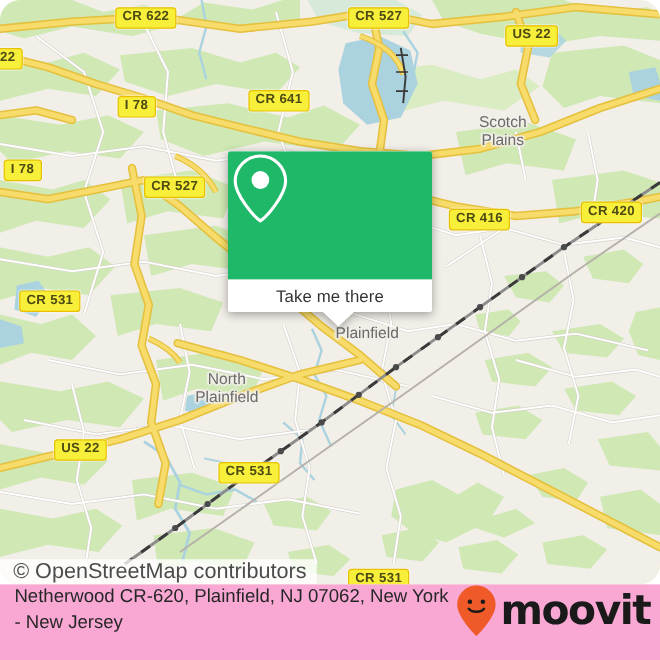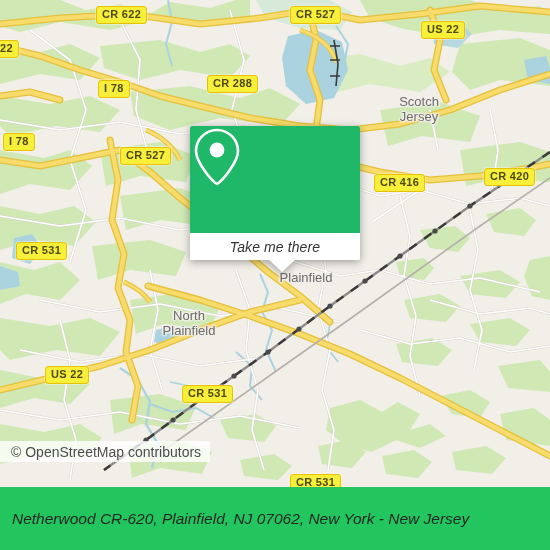--- a/index.html
+++ b/index.html
@@ -7,21 +7,21 @@
   body{
     width:550px;height:550px;overflow:hidden;
     font-family:"Liberation Sans","DejaVu Sans",sans-serif;
     background:#f2efe9;
   }
   #app{position:relative;width:550px;height:550px;overflow:hidden;background:#fff;}
 
   
   #map{
     position:absolute;left:0;top:0;width:550px;height:487px;
-    background:#fef9c3;overflow:hidden;
+    background:#fef9c3;overflow:hidden;border-radius:17px;
   }
   #map svg{position:absolute;left:0;top:0;}
 
   
   .shield{
     position:absolute;
     background:#f7ef3a;
     border:1px solid #e8c000;
     border-radius:3px;
     color:#4d4a12;
@@ -49,21 +49,20 @@
       1px 1px 1.6px #f2efe9, -1px -1px 1.6px #f2efe9,
       1px -1px 1.6px #f2efe9, -1px 1px 1.6px #f2efe9;
     font-family:"Liberation Sans","DejaVu Sans",sans-serif;
   }
 
   
   #popup{
     position:absolute;left:190px;top:126px;width:184px;
     filter:drop-shadow(0 2px 4px rgba(0,0,0,.35));
     z-index:40;
-    font-style:italic;
   }
   #popup .card{
     width:170px;background:#ffffff;border-radius:2px;overflow:hidden;
   }
   #popup .pin-area{
     height:107px;background:#1eb868;
     display:flex;align-items:center;justify-content:center;
   }
   #popup .cta{
     height:27px;background:#ffffff;
@@ -74,36 +73,35 @@
   #popup .tail{
     position:absolute;left:50%;top:134px;margin-left:-13px;
     width:0;height:0;
     border-left:13px solid transparent;
     border-right:13px solid transparent;
     border-top:12px solid #ffffff;
   }
 
   
   #attrib{
-    position:absolute;left:0;top:441px;
+    position:absolute;left:0;top:466px;
     height:21px;display:flex;align-items:center;
     padding:0 9px 0 11px;
     background:rgba(255,255,255,.80);
-    color:#4c4c4c;font-size:14px;
+    color:#4c4c4c;font-size:18px;
     z-index:50;white-space:nowrap;
     font-family:"Liberation Sans","DejaVu Sans",sans-serif;
   }
 
   
   #footer{
     position:absolute;left:0;top:487px;width:550px;height:63px;
-    background:#22c55e;
-    display:flex;align-items:center;
+    background:#f9a8d4;
+    display:flex;align-items:flex-start;
     z-index:60;
-    font-style:italic;
   }
   #footer .addr{
     flex:1 1 auto;
     padding-left:12px;padding-right:4px;
     color:#262626;font-size:15.5px;line-height:21px;
     font-family:"Liberation Sans","DejaVu Sans",sans-serif;
   }
   #footer .brand{
     flex:0 0 auto;
     display:flex;align-items:center;
@@ -311,34 +309,34 @@
         </g>
       </g>
     </svg>
 
     <div id="shields">
         <div class="shield" style="left: 96px; top: 6px;">CR 622</div>
         <div class="shield" style="left: 290px; top: 6px;">CR 527</div>
         <div class="shield" style="left: 421px; top: 21px;">US 22</div>
         <div class="shield" style="left: -6px; top: 40px;">22</div>
         <div class="shield" style="left: 98px; top: 80px;">I 78</div>
-        <div class="shield" style="left: 207px; top: 75px;">CR 288</div>
+        <div class="shield" style="left: 207px; top: 75px;">CR 641</div>
         <div class="shield" style="left: 3px; top: 133px;">I 78</div>
         <div class="shield" style="left: 120px; top: 147px;">CR 527</div>
         <div class="shield" style="left: 374px; top: 174px;">CR 416</div>
         <div class="shield" style="left: 484px; top: 168px;">CR 420</div>
         <div class="shield" style="left: 16px; top: 242px;">CR 531</div>
         <div class="shield" style="left: 45px; top: 366px;">US 22</div>
         <div class="shield" style="left: 182px; top: 385px;">CR 531</div>
         <div class="shield" style="left: 290px; top: 474px;">CR 531</div>
       </div>
 
     <div id="places">
         <div class="place" style="left: 381px; top: 94px; width: 76px;">Scotch
-Jersey</div>
+Plains</div>
         <div class="place" style="left: 272px; top: 270px; width: 68px;">Plainfield</div>
         <div class="place" style="left: 151px; top: 292px; width: 76px; margin-top: 16px;">North
 Plainfield</div>
       </div>
 
     <div id="popup">
       <div class="card">
         <div class="pin-area">
           <svg width="54" height="62" viewBox="0 0 54 62">
             <path d="M27 4 C15.4 4 6 13.4 6 25 C6 36.5 22 55 27 58 C32 55 48 36.5 48 25 C48 13.4 38.6 4 27 4 Z" fill="none" stroke="#ffffff" stroke-width="2.6"></path>
@@ -348,15 +346,24 @@
         <div class="cta">Take me there</div>
       </div>
       <div class="tail"></div>
     </div>
 
     <div id="attrib">© OpenStreetMap contributors</div>
   </div>
 
   <div id="footer">
     <div class="addr">Netherwood CR-620, Plainfield, NJ 07062, New York - New Jersey</div>
+    <div class="brand">
+      <svg width="34" height="44" viewBox="0 0 34 44" style="margin-right:3px;">
+        <path d="M17 1 C8.2 1 1 8.2 1 17 C1 26.6 13.6 40 17 43 C20.4 40 33 26.6 33 17 C33 8.2 25.8 1 17 1 Z" fill="#ef5a28"></path>
+        <circle cx="11.6" cy="14.4" r="1.9" fill="#1a1a1a"></circle>
+        <circle cx="22.4" cy="14.4" r="1.9" fill="#1a1a1a"></circle>
+        <path d="M10.6 20.2 C12.8 23.6 21.2 23.6 23.4 20.2" fill="none" stroke="#1a1a1a" stroke-width="2" stroke-linecap="round"></path>
+      </svg>
+      <span class="wordmark">moovit</span>
+    </div>
   </div>
 
 </div>
 
 </body></html>

